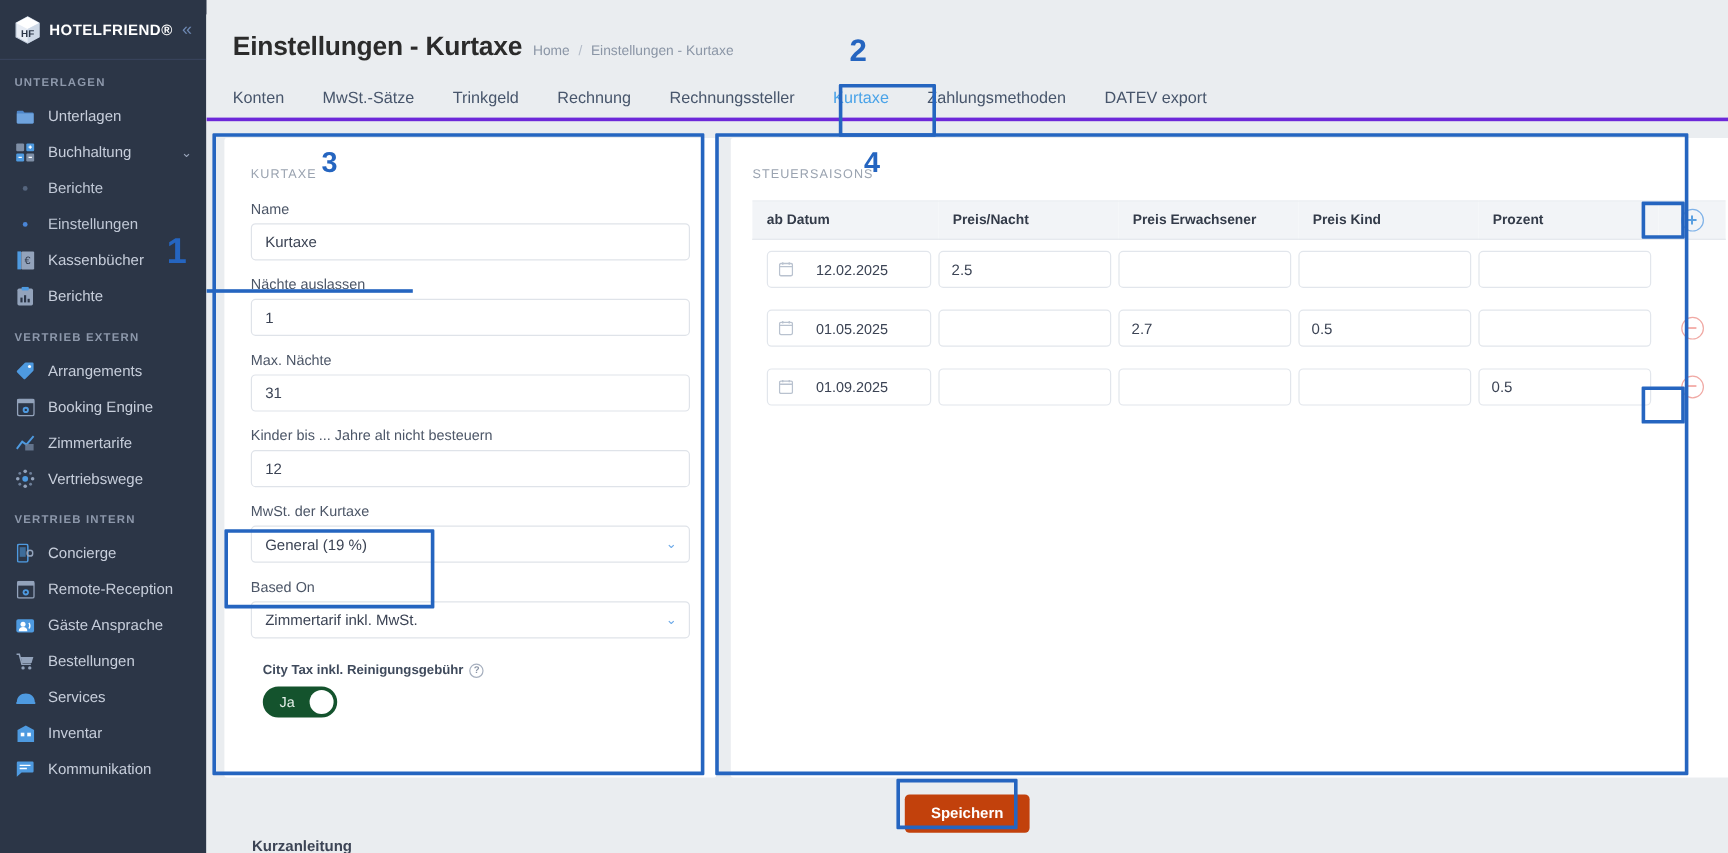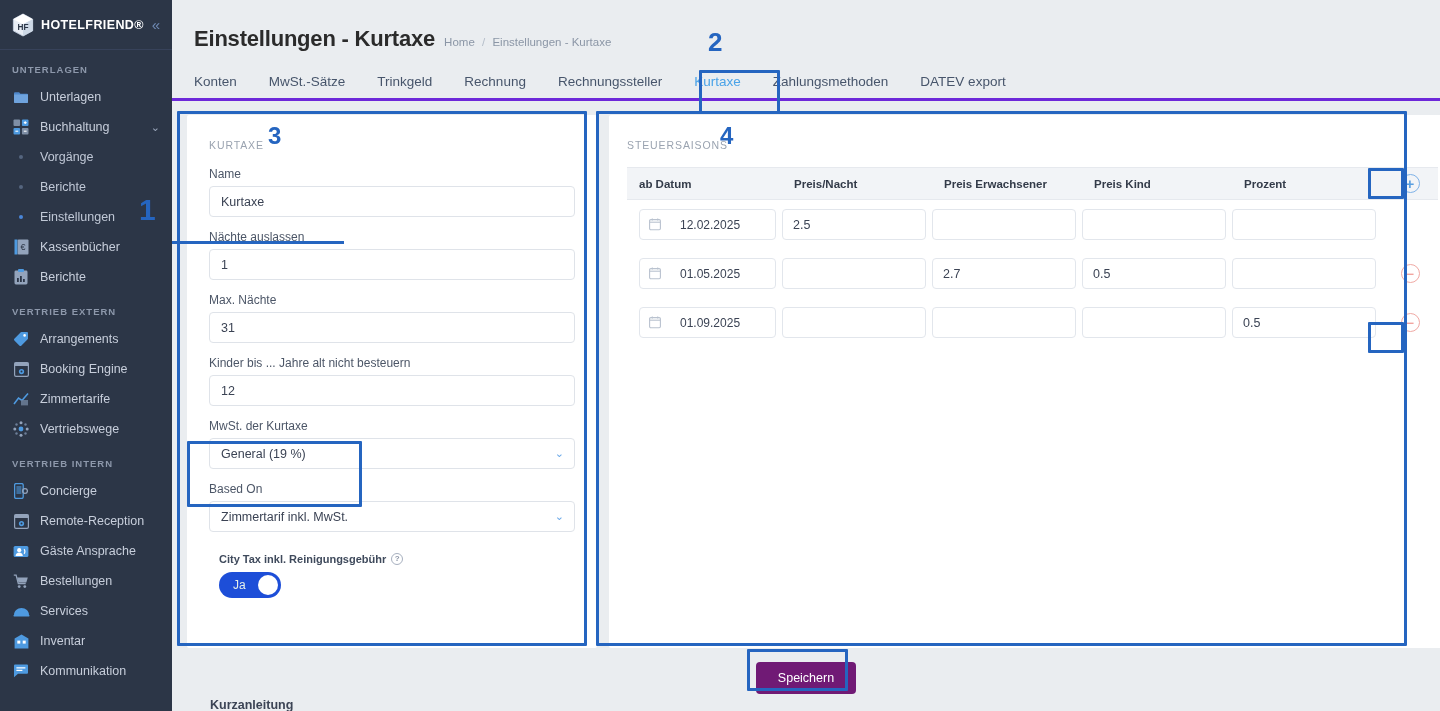--- a/index.html
+++ b/index.html
@@ -122,21 +122,21 @@
     display: flex; align-items: center; gap: 5px; margin-bottom: 7px;
   }
   .help-ic {
     width: 12px; height: 12px; border-radius: 50%;
     border: 1px solid #a7b0bf; color: #8b95a6;
     font-size: 8px; line-height: 10px; text-align: center;
     display: inline-block;
   }
   .switch {
     width: 62px; height: 26px; border-radius: 13px;
-    background: #1d4ed8; position: relative; cursor: pointer;
+    background: #14532d; position: relative; cursor: pointer;
     display: flex; align-items: center;
   }
   .switch .txt { color: #e6f0ea; font-size: 12px; margin-left: 14px; }
   .switch .knob {
     position: absolute; right: 3px; top: 3px;
     width: 20px; height: 20px; border-radius: 50%; background: #fff;
   }
 
   
   .tbl { width: 100%; border-collapse: collapse; table-layout: fixed; }
@@ -163,22 +163,22 @@
   .circ-btn {
     width: 19px; height: 19px; border-radius: 50%;
     display: inline-flex; align-items: center; justify-content: center;
     font-size: 15px; line-height: 1; cursor: pointer;
   }
   .circ-add { border: 1px solid #7fb2e8; color: #5a9fe0; }
   .circ-del { border: 1px solid #f0a9a4; color: #ef8d86; }
 
   .footer-wrap { display: flex; justify-content: center; margin-top: 14px; }
   .btn-save {
-    background: #701a75; color: #fff; border: none; border-radius: 4px;
-    font-size: 12.5px; font-weight: normal; padding: 0 22px; height: 32px;
+    background: #c2410c; color: #fff; border: none; border-radius: 4px;
+    font-size: 12.5px; font-weight: bold; padding: 0 22px; height: 32px;
     cursor: pointer; font-family: "Liberation Sans", sans-serif;
   }
   .kurz {
     position: absolute; left: 38px; bottom: 11px;
     font-size: 12.5px; font-weight: bold; color: #3c4455;
   }
 
   
   .anno-box {
     position: absolute; border: 3px solid #2565c0;
@@ -237,26 +237,20 @@
           <rect x="8.9" y="8.9" width="6.6" height="6.6" rx="1" fill="#7f8fa6"></rect>
           <path d="M12.2 2.2v2.8M10.8 3.6h2.8" stroke="#fff" stroke-width="1.1"></path>
           <path d="M2.4 12.2h2.8" stroke="#fff" stroke-width="1.1"></path>
           <path d="M10.8 12.2h2.8" stroke="#fff" stroke-width="1.1"></path>
         </svg>
       </span>
       <span>Buchhaltung</span>
       <span class="nav-chev">⌄</span>
     </div>
 
-    <div class="nav-item sub">
-      <span class="ic">
-          <i class="dotmark" style="background:#55657e"></i>
-        </span>
-      <span>Vorgänge</span>
-    </div>
     <div class="nav-item sub">
       <span class="ic">
           <i class="dotmark" style="background:#55657e"></i>
         </span>
       <span>Berichte</span>
     </div>
     <div class="nav-item sub active" id="nav-einstellungen">
       <span class="ic">
           <i class="dotmark"></i>
         </span>

